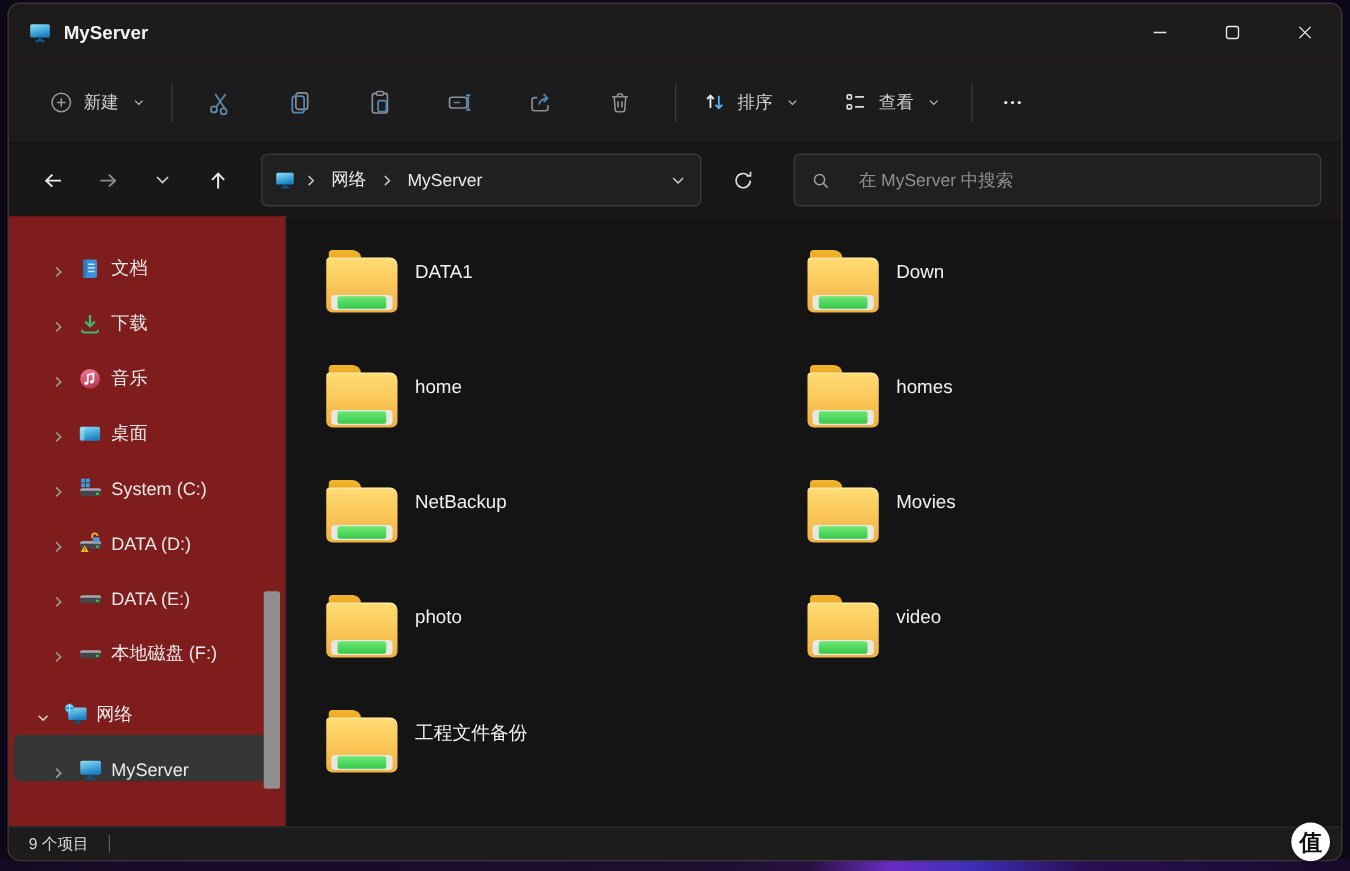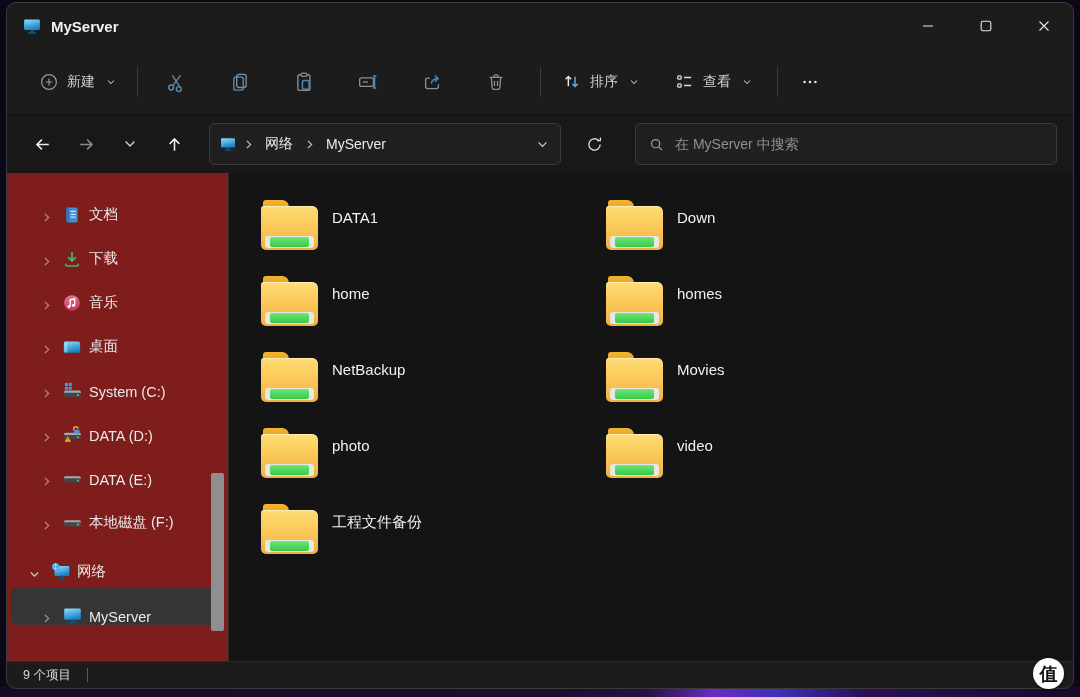--- a/index.html
+++ b/index.html
@@ -39,42 +39,42 @@
   .addressbar {
     width:352px; height:42px; margin-left:10px;
     background:#202020; border:1px solid #3c3c3c; border-radius:5px;
     display:flex; align-items:center; padding:0 10px; gap:6px;
   }
   .crumb { color:#eaeaea; font-size:14px; padding:3px 4px; border-radius:4px; white-space:nowrap; }
   .addr-spacer { flex:1; }
   .searchbox {
     flex:1; height:42px; margin-left:16px;
     background:#202020; border:1px solid #3c3c3c; border-radius:5px;
-    display:flex; align-items:center; padding:0 12px; gap:10px;
+    display:flex; align-items:center; padding:0 12px; gap:22px;
   }
   .searchbox input {
     flex:1; background:transparent; border:none; outline:none;
     color:#e8e8e8; font-size:14px; font-family:inherit;
   }
   .searchbox input::placeholder { color:#8f8f8f; opacity:1; }
 
   
   .main { flex:1; display:flex; min-height:0; position:relative; }
   .sidebar { width:222px; flex:0 0 auto; position:relative; padding-top:14px; overflow:hidden; border-right:1px solid #2a2a2a; }
   .side-row { display:flex; align-items:flex-end; height:37px; margin:0 4px 7px 4px; border-radius:5px; color:#e9e9e9; font-size:14.5px; }
   .side-row.selected { background:#353535; }
   .side-row .chev { width:14px; display:flex; justify-content:center; flex:0 0 auto; }
   .side-row .s-icon { width:22px; display:flex; justify-content:center; margin:0 6px 0 8px; flex:0 0 auto; }
   .indent-1 { padding-left:28px; }
   .indent-0 { padding-left:16px; }
   .group-gap { margin-top:12px; }
   .side-scrollbar { position:absolute; right:4px; top:300px; width:13px; height:158px; background:#8f8f8f; border-radius:2px; }
 
   .content { flex:1; position:relative; background:#141414; padding:27px 0 0 32px; }
-  .tiles { display:grid; grid-template-columns:345px 345px; grid-auto-rows:52px; row-gap:24px; }
+  .tiles { display:grid; grid-template-columns:345px 345px; grid-auto-rows:52px; row-gap:24px;gap:40px; }
   .tile { display:flex; align-items:flex-start; }
   .tile-label { color:#f1f1f1; font-size:15px; margin:9px 0 0 14px; }
 
   
   .folder { width:57px; height:50px; position:relative; flex:0 0 auto; }
   .folder .tab { position:absolute; top:0; left:2px; width:26px; height:15px; border-radius:3px 7px 0 0; background:linear-gradient(180deg,#f3b42e,#e49c1f); }
   .folder .body { position:absolute; top:6px; left:0; right:0; bottom:0; border-radius:3px 6px 5px 5px;
     background:linear-gradient(180deg,#ffdd74 0%,#fbc95a 45%,#efb143 100%);
     box-shadow:inset 0 1px 0 rgba(255,255,255,.45); }
   .folder .strip { position:absolute; left:4px; right:4px; bottom:2px; height:12px; background:#e9e7e3; border-radius:3px; }

